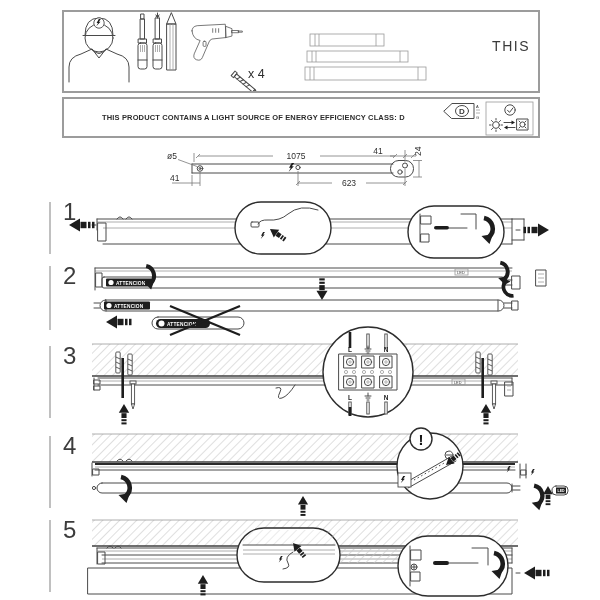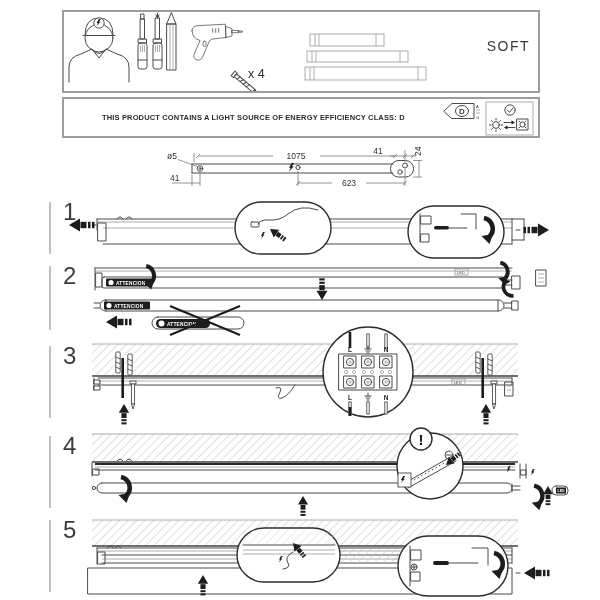--- a/index.html
+++ b/index.html
@@ -131,21 +131,21 @@
         <rect class="lt" x="243" y="39" width="101" height="11"></rect>
         <line class="lt" x1="248" y1="39" x2="248" y2="50"></line>
           <line class="lt" x1="252" y1="39" x2="252" y2="50"></line>
           <line class="lt" x1="336" y1="39" x2="336" y2="50"></line>
         <rect class="lt" x="241" y="55" width="121" height="13"></rect>
         <line class="lt" x1="246" y1="55" x2="246" y2="68"></line>
           <line class="lt" x1="250" y1="55" x2="250" y2="68"></line>
           <line class="lt" x1="354" y1="55" x2="354" y2="68"></line>
       </g>
     </svg>
-    <div class="brand">SOFT</div>
+    <div class="brand">THIS</div>
   </div>
 
   <div class="panel energy-panel">
     <div class="energy-text">THIS PRODUCT CONTAINS A LIGHT SOURCE OF ENERGY EFFICIENCY CLASS: D</div>
     <svg width="94" height="36" style="position:absolute; right:2px; top:2px;">
       <g>
         <polygon class="d" points="2,10 10,2.5 32,2.5 32,17.5 10,17.5" fill="#fff"></polygon>
         <ellipse class="d" cx="20" cy="10" rx="6.5" ry="5.5"></ellipse>
         <text x="20" y="13" font-size="8" font-weight="bold" fill="#3a3a3a" text-anchor="middle">D</text>
         <text x="34" y="6.5" class="tinyd">A</text>

